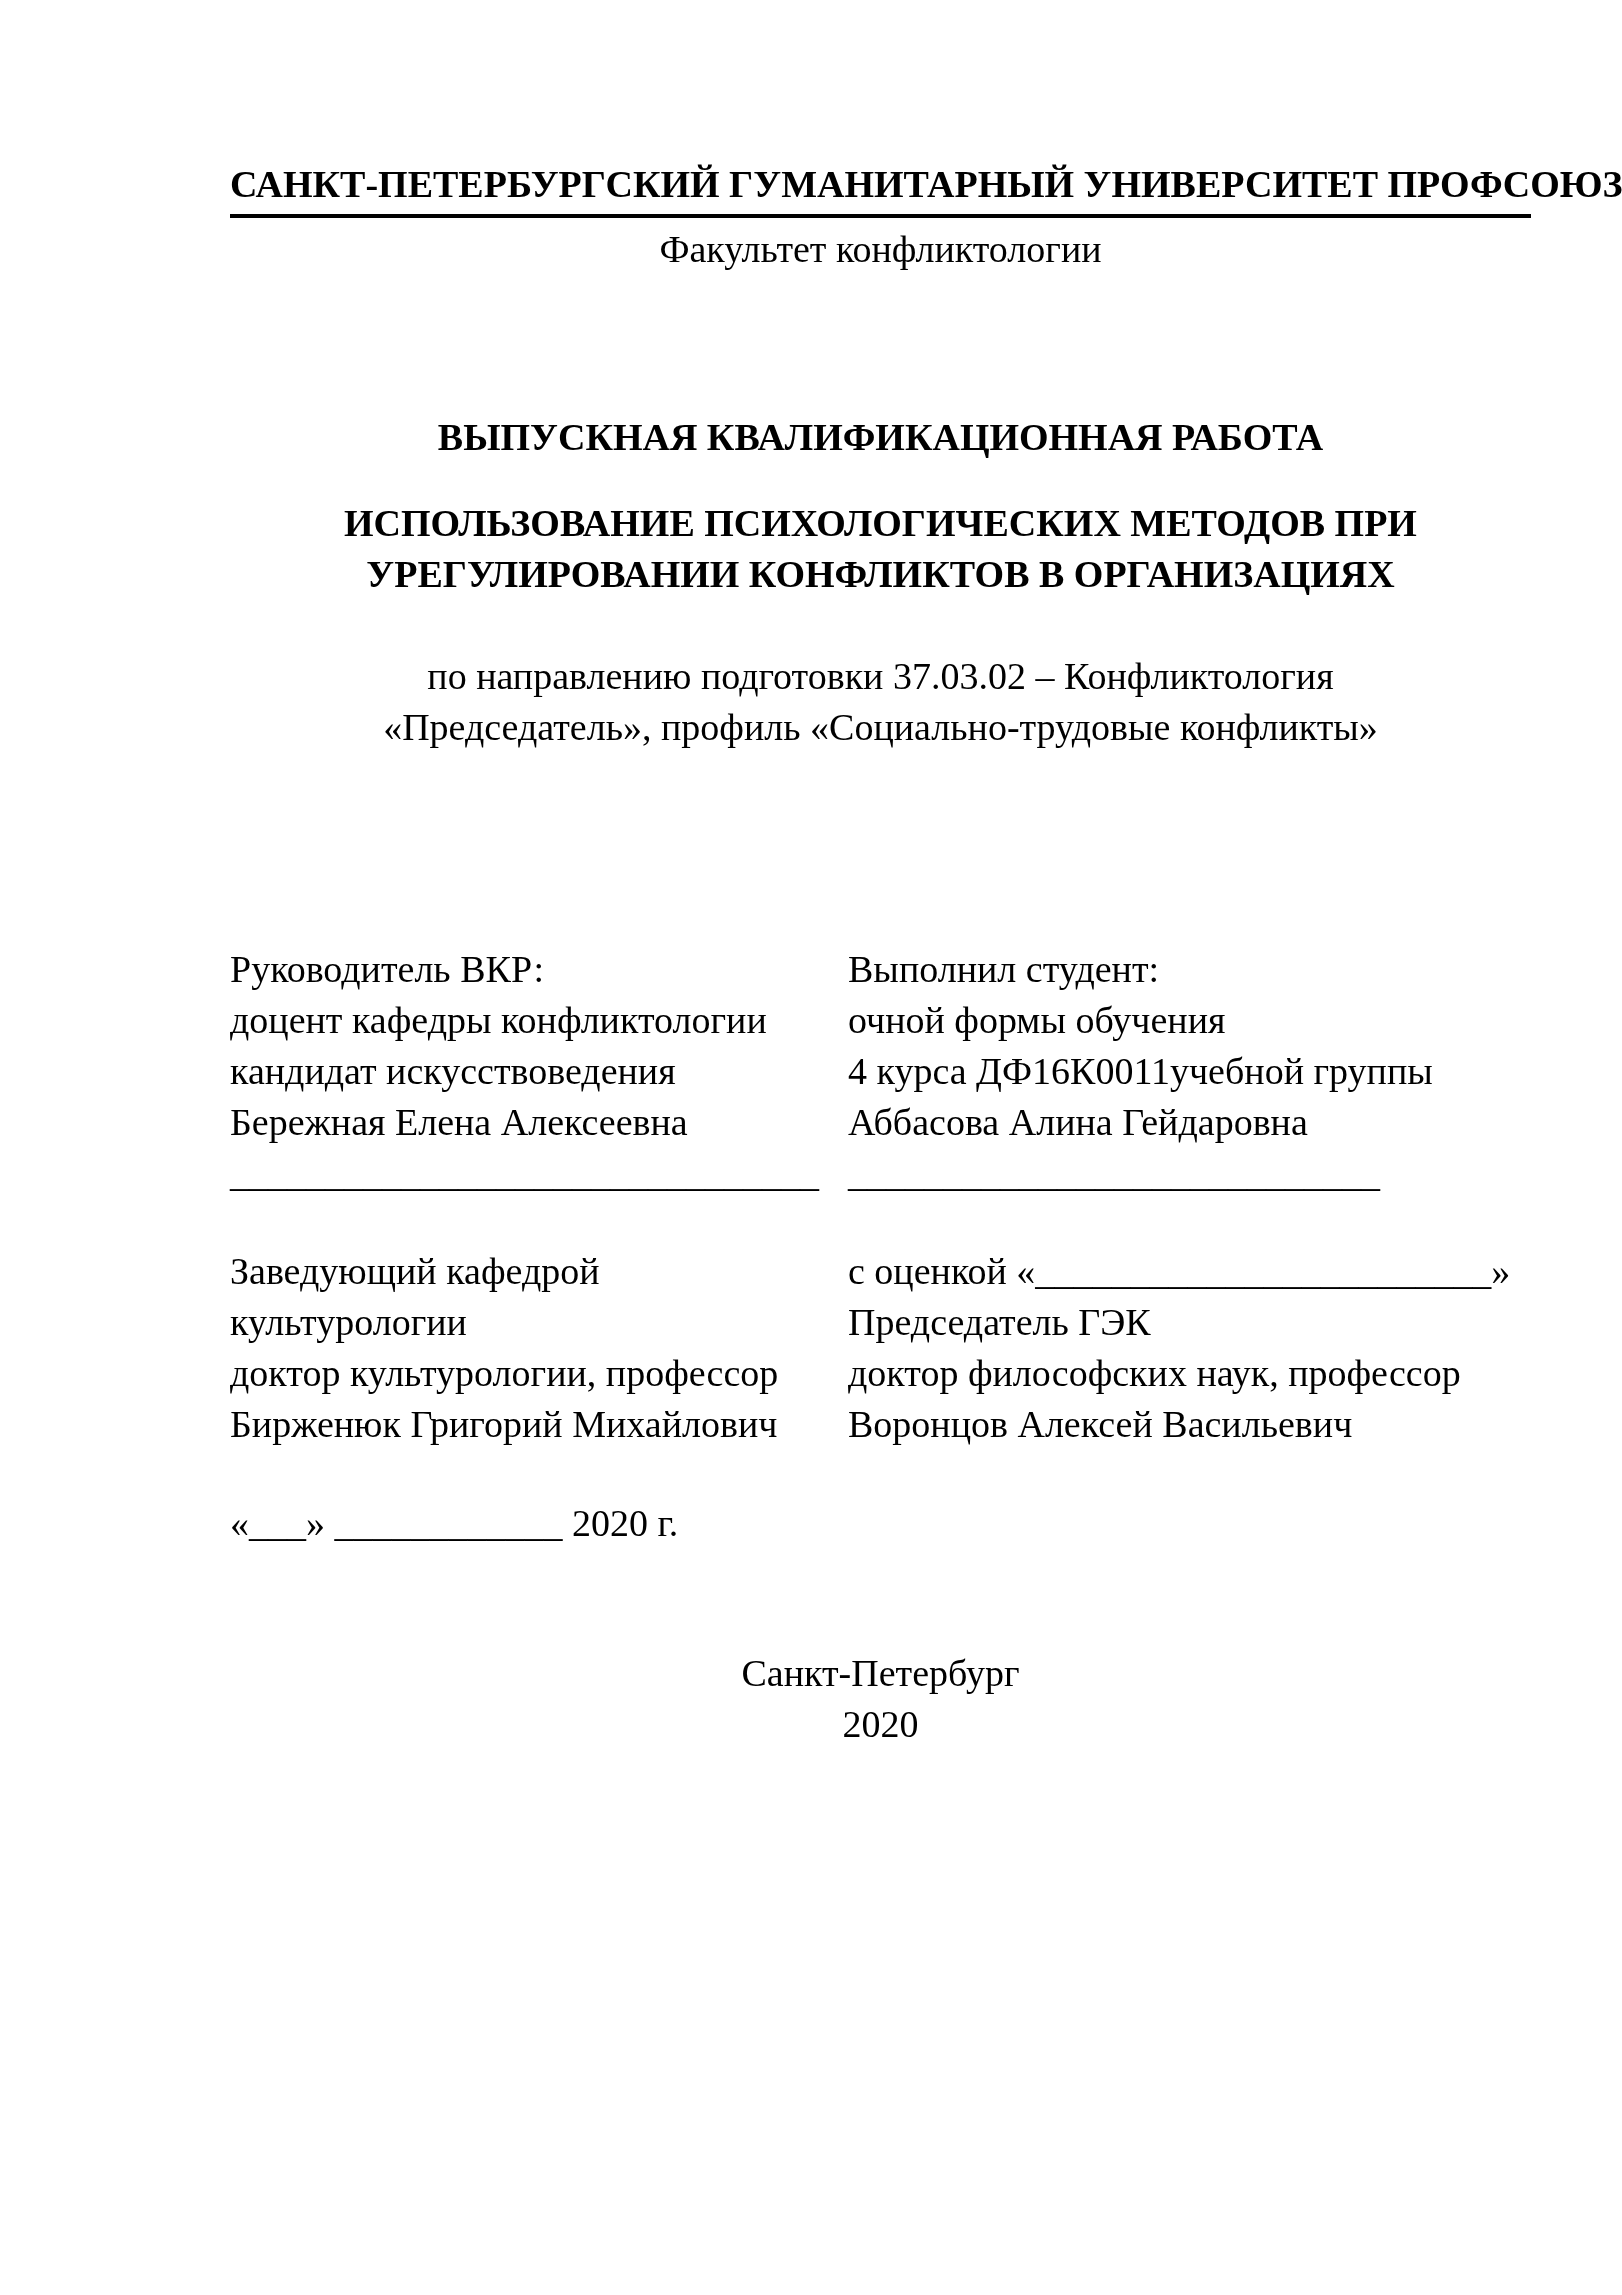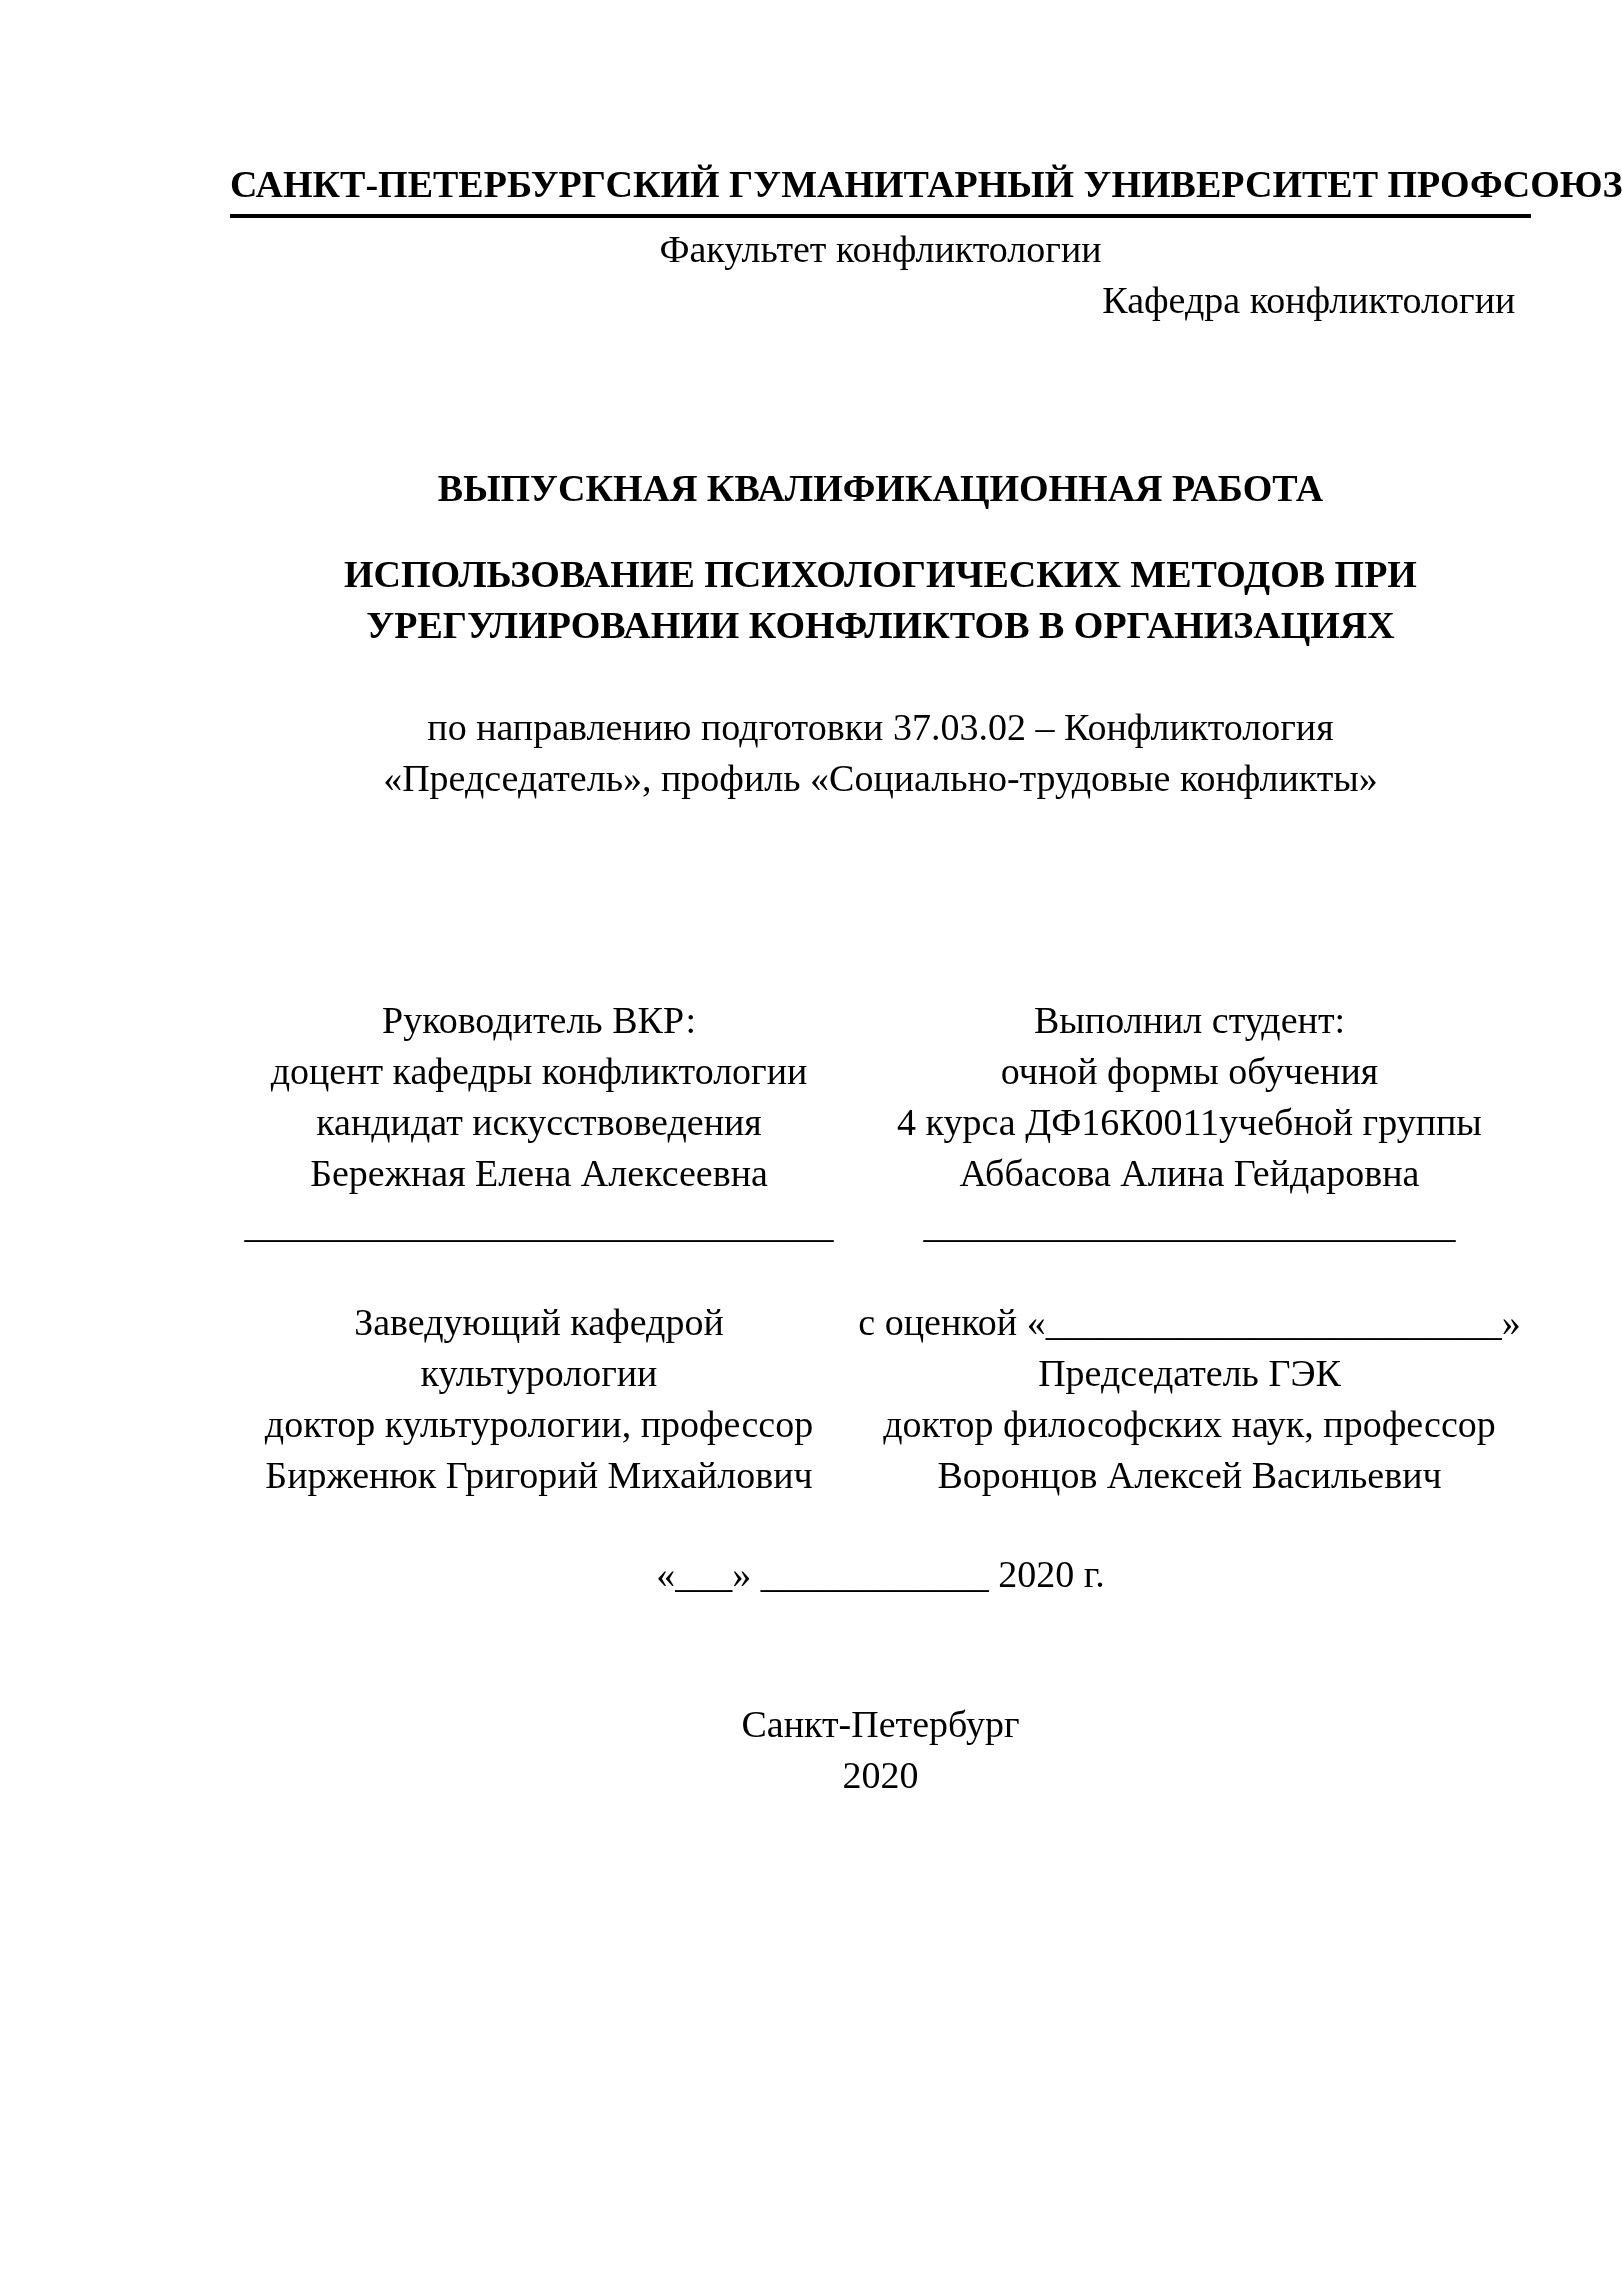--- a/index.html
+++ b/index.html
@@ -13,21 +13,21 @@
     font-family:"Liberation Serif","DejaVu Serif",serif;
     font-size:38px;
     line-height:51px;
   }
   .content {
     position:absolute;
     left:230px; top:0;
     width:1301px;
     padding-top:159px;
   }
-  .line { white-space:nowrap;text-align:center; }
+  .line { white-space:nowrap; }
   .center { text-align:center; }
   .right { text-align:right; padding-right:15.7px; }
   .bold { font-weight:bold; }
   .rule {
     height:3.9px;
     background:#000000;
     margin-top:3.9px;
   }
   .faculty-line { margin-top:6.3px; }
   .worktype { margin-top:137px; }
@@ -45,21 +45,20 @@
 </style>
 </head>
 <body>
 
 <div class="page">
   <div class="content">
 
     <div class="line center bold">САНКТ-ПЕТЕРБУРГСКИЙ ГУМАНИТАРНЫЙ УНИВЕРСИТЕТ ПРОФСОЮЗОВ</div>
     <div class="rule"></div>
     <div class="line center faculty-line">Факультет конфликтологии</div>
-    <div class="line right">Кафедра конфликтологии</div>
 
     <div class="line center bold worktype">ВЫПУСКНАЯ КВАЛИФИКАЦИОННАЯ РАБОТА</div>
 
     <div class="thesis-title">
       <div class="line center bold">ИСПОЛЬЗОВАНИЕ ПСИХОЛОГИЧЕСКИХ МЕТОДОВ ПРИ</div>
       <div class="line center bold">УРЕГУЛИРОВАНИИ КОНФЛИКТОВ В ОРГАНИЗАЦИЯХ</div>
     </div>
 
     <div class="program">
       <div class="line center">по направлению подготовки 37.03.02 – Конфликтология</div>

